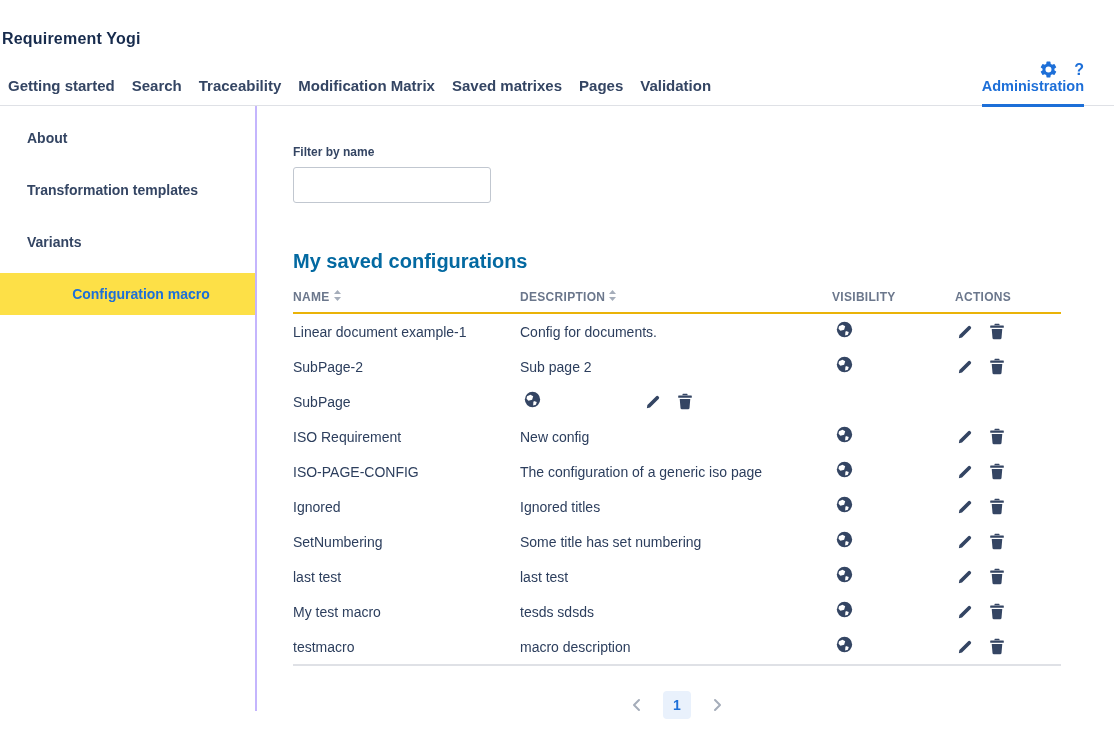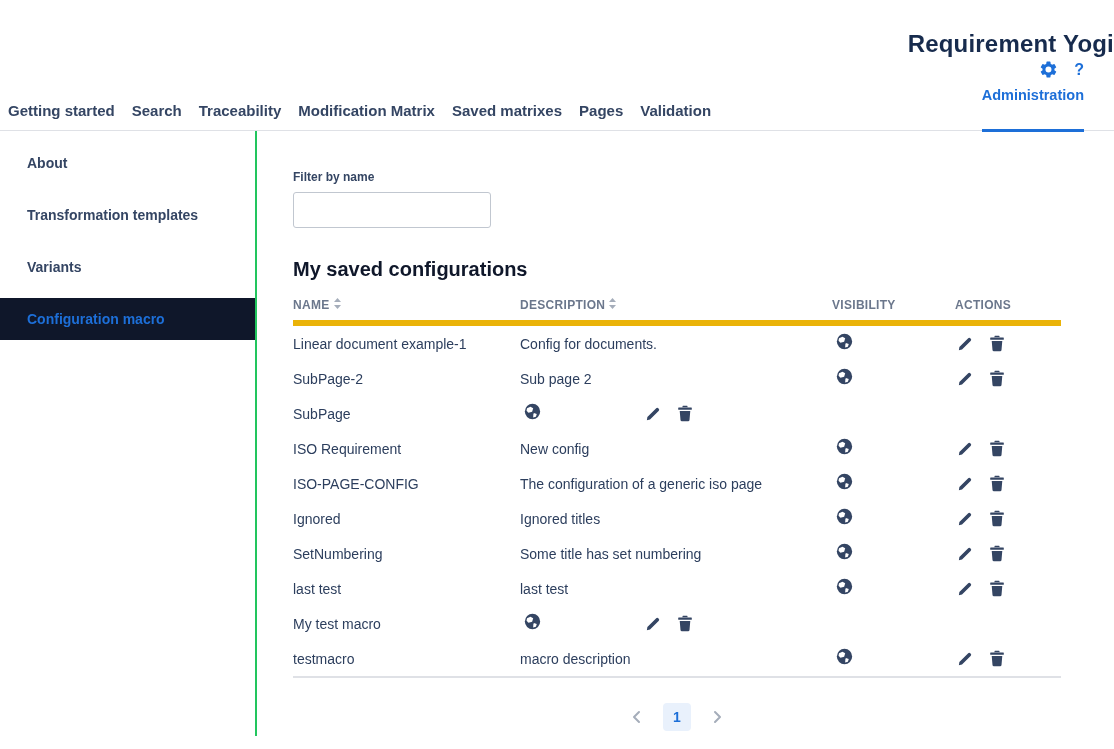--- a/index.html
+++ b/index.html
@@ -2,25 +2,24 @@
 <html><head>
 <meta charset="utf-8">
 <style>
   * { margin: 0; padding: 0; box-sizing: border-box; }
   html, body { width: 1114px; height: 749px; background: #fff; overflow: hidden; }
   body { font-family: "Liberation Sans", "DejaVu Sans", sans-serif; color: #344563; position: relative; }
 
   
   .page-title {
     margin: 30px 0 0 2px;
-    font-size: 24px;
+    font-size: 16px;
     font-weight: 700;
     color: #172b4d;
     letter-spacing: 0.2px;
-    text-align: right;
   }
   .top-icons {
     position: absolute;
     top: 60px;
     right: 30px;
     display: flex;
     align-items: center;
     gap: 16px;
   }
   .top-icons .icon-btn { cursor: pointer; display: flex; align-items: center; }
@@ -46,50 +45,51 @@
     margin-right: 17px;
     cursor: pointer;
     white-space: nowrap;
   }
   .nav-tab-admin {
     margin-left: auto;
     margin-right: 22px;
     font-size: 14.5px;
     font-weight: 600;
     color: #1d6fd8;
-    padding: 6px 0 26px 0;
+    padding: 6px 0 10px 0;
     border-bottom: 3px solid #1d6fd8;
     margin-bottom: -2px;
     cursor: pointer;
     white-space: nowrap;
     text-align: center;
   }
 
   
   .layout { display: flex; height: 605px; }
   .sidebar {
     width: 257px;
     flex: 0 0 257px;
-    border-right: 2px solid #22c55e;
+    border-right: 2px solid #c4b5fd;
     padding-top: 11px;
   }
   .side-item {
     height: 42px;
     line-height: 42px;
     padding-left: 27px;
     margin-bottom: 10px;
     font-size: 14px;
     font-weight: 600;
     color: #344563;
     cursor: pointer;
     white-space: nowrap;
   }
   .side-item.active {
-    background: #0f172a;
+    background: #fde047;
     color: #1d6fd8;
+    text-align: center;
   }
 
   .content { padding: 36px 0 0 36px; flex: 1; }
 
   
   .filter-label {
     font-size: 12px;
     font-weight: 700;
     color: #344563;
   }
@@ -102,33 +102,33 @@
     border-radius: 3px;
     font-size: 14px;
     color: #172b4d;
     padding: 0 8px;
     outline: none;
     font-family: inherit;
   }
 
   
   .section-heading {
-    margin-top: 30px;
+    margin-top: 47px;
     font-size: 20px;
     font-weight: 600;
-    color: #0f172a;
+    color: #0369a1;
   }
 
   
   .config-table { width: 768px; margin-top: 17px; }
   .t-row { display: flex; align-items: center; height: 35px; }
   .t-head {
     height: auto;
     padding-bottom: 8px;
-    border-bottom: 6px solid #eab308;
+    border-bottom: 2px solid #eab308;
     align-items: center;
   }
   .col-name { width: 227px; flex: 0 0 227px; }
   .col-desc { width: 312px; flex: 0 0 312px; }
   .col-vis  { width: 123px; flex: 0 0 123px; }
   .col-act  { flex: 1; }
   .th {
     font-size: 12px;
     font-weight: 700;
     color: #6b778c;
@@ -450,20 +450,21 @@
         <svg width="16" height="17" viewBox="0 0 18 20">
           <rect x="1" y="3" width="16" height="2.6" rx="0.6" fill="#344563"></rect>
           <path fill="#344563" d="M6.5 1h5l.8 1.6H5.7z"></path>
           <path fill="#344563" d="M2.8 7h12.4l-.9 10.5a1.7 1.7 0 0 1-1.7 1.5H5.4a1.7 1.7 0 0 1-1.7-1.5z"></path>
         </svg>
       </span>
     </div>
   </div>
           <div class="t-row">
     <div class="col-name cell">My test macro</div>
+    <div class="col-desc cell">tesds sdsds</div>
     <div class="col-vis vis-cell">
       <span>
         <svg width="17" height="17" viewBox="0 0 20 20">
           <circle cx="10" cy="10" r="9" fill="#344563"></circle>
           <path d="M3.6 6.2 7.6 4.4l3.2 1.8-1.2 4.2-4.4 1.2-2.2-2.6z" fill="#ffffff"></path>
           <path d="M11.6 11.8l3.4 1.2-1 3.2-3.2.8.2-3.4z" fill="#ffffff"></path>
         </svg>
       </span>
     </div>
     <div class="col-act act-cell">

